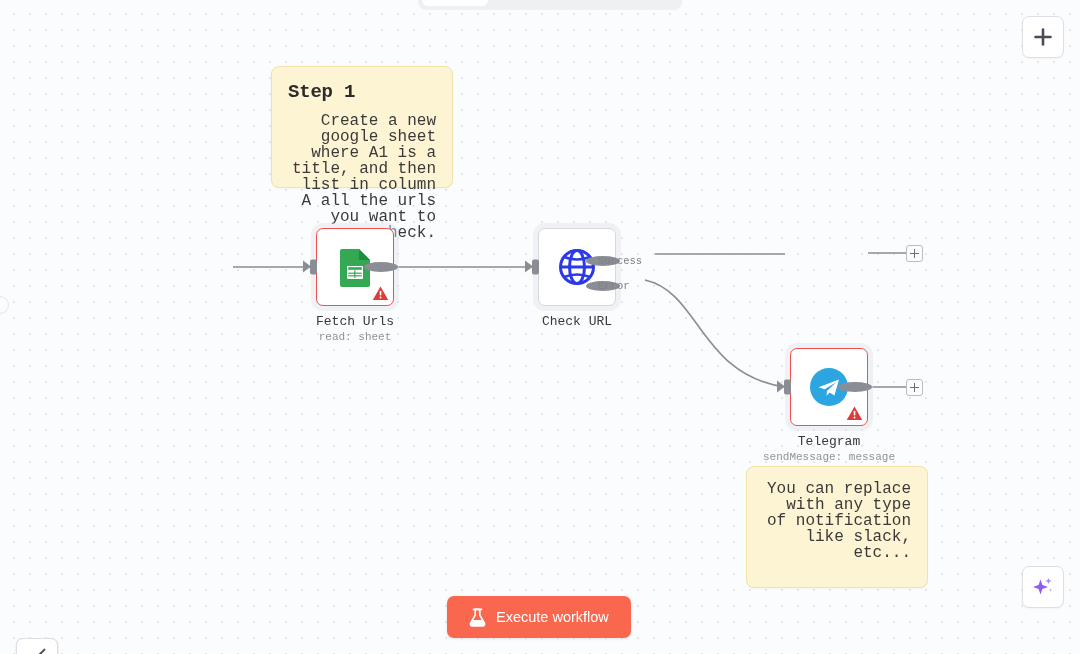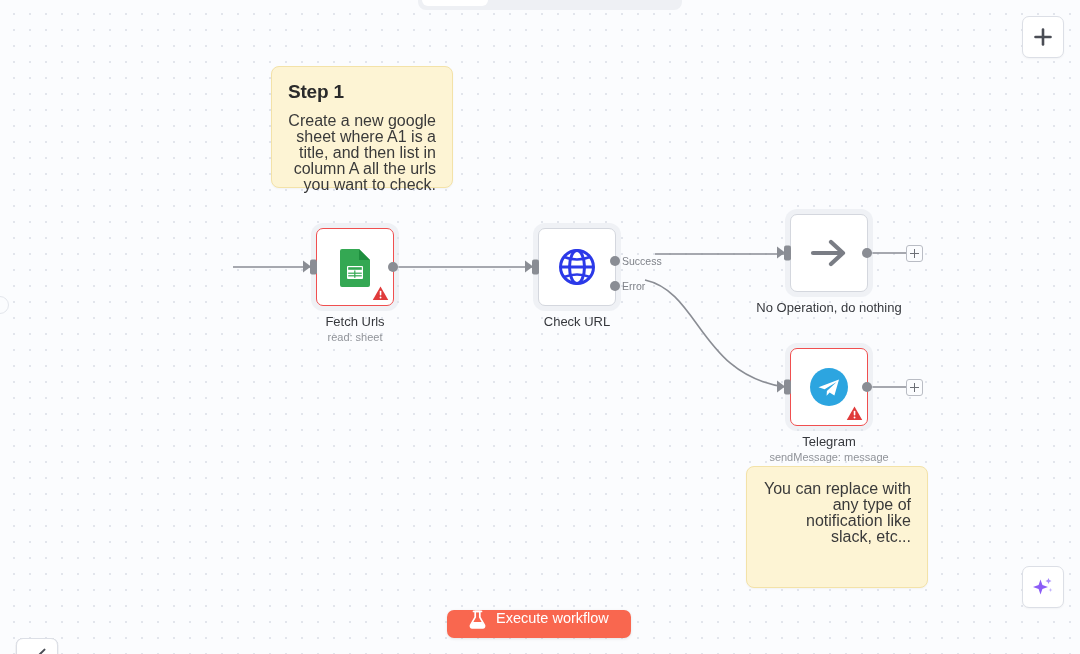--- a/index.html
+++ b/index.html
@@ -46,21 +46,21 @@
     border-radius: 6px;
     white-space: nowrap;
   }
   .tab.active {
     background: #ffffff;
     color: #2d2e34;
     font-weight: 600;
   }
 
   
-  .canvas { position: absolute; inset: 0; }
+  .canvas { position: absolute; inset: 0; font-family: Liberation Mono, monospace; }
 
   svg.edges {
     position: absolute;
     left: 0; top: 0;
     width: 1080px; height: 654px;
     pointer-events: none;
   }
 
   
   .sticky {
@@ -151,20 +151,21 @@
 
   
   .port-out {
     position: absolute;
     right: -5px;
     top: 50%;
     transform: translateY(-50%);
     width: 10px; height: 10px;
     border-radius: 50%;
     background: #8a8d94;
+    padding-left: 24px;
   }
   .port-out.p1 { top: 27px; transform: none; }
   .port-out.p2 { top: 52px; transform: none; }
 
   .port-in {
     position: absolute;
     left: -7px;
     top: 50%;
     transform: translateY(-50%);
     width: 7px; height: 15px;
@@ -227,29 +228,29 @@
     bottom: 16px;
     display: flex;
     gap: 12px;
   }
   .toolbar .fab { width: 42px; height: 38px; }
 
   .exec-btn {
     position: absolute;
     left: 447px;
     bottom: 16px;
-    height: 28px;
+    height: 42px;
     background: #f9674f;
     border: none;
     border-radius: 7px;
     color: #ffffff;
     font-size: 14.5px;
     font-family: "Liberation Sans", sans-serif;
     display: flex;
-    align-items: flex-start;
+    align-items: center;
     gap: 10px;
     padding: 0 22px;
     cursor: pointer;
     box-shadow: 0 1px 3px rgba(0,0,0,0.10);
   }
 
   .left-stub {
     position: absolute;
     left: -9px;
     top: 296px;
@@ -334,31 +335,20 @@
         <div class="port-out p1">
           <span class="port-tag" style="top:5px;">Success</span>
         </div>
         <div class="port-out p2">
           <span class="port-tag" style="top:5px;">Error</span>
         </div>
       </div>
       <div class="node-label">Check URL</div>
     </div>
 
-    <div class="node-wrap" style="left:790px; top:214px;">
-      <div class="node-box">
-        <div class="port-in"></div>
-        <svg width="40" height="34" viewBox="0 0 40 34">
-          <line x1="4" y1="17" x2="33" y2="17" stroke="#7A7D85" stroke-width="4.2" stroke-linecap="round"></line>
-          <path d="M22 6 L34 17 L22 28" fill="none" stroke="#7A7D85" stroke-width="4.2" stroke-linecap="round" stroke-linejoin="round"></path>
-        </svg>
-        <div class="port-out"></div>
-      </div>
-      <div class="node-label">No Operation, do nothing</div>
-    </div>
     <div class="plus-chip" style="left:906px; top:245px;"></div>
 
     <div class="node-wrap" style="left:790px; top:348px;">
       <div class="node-box error">
         <div class="port-in"></div>
         <svg width="38" height="38" viewBox="0 0 38 38">
           <circle cx="19" cy="19" r="19" fill="#2CA5E0"></circle>
           <path d="M29 11.5 L8.5 19.2 L14.6 21.3 L26.6 13.9 L16.9 22.9 L16.6 27.8 L19.6 24.4 L24.4 27.6 Z" fill="#ffffff"></path>
         </svg>
         <svg class="warn-badge" viewBox="0 0 18 18">

